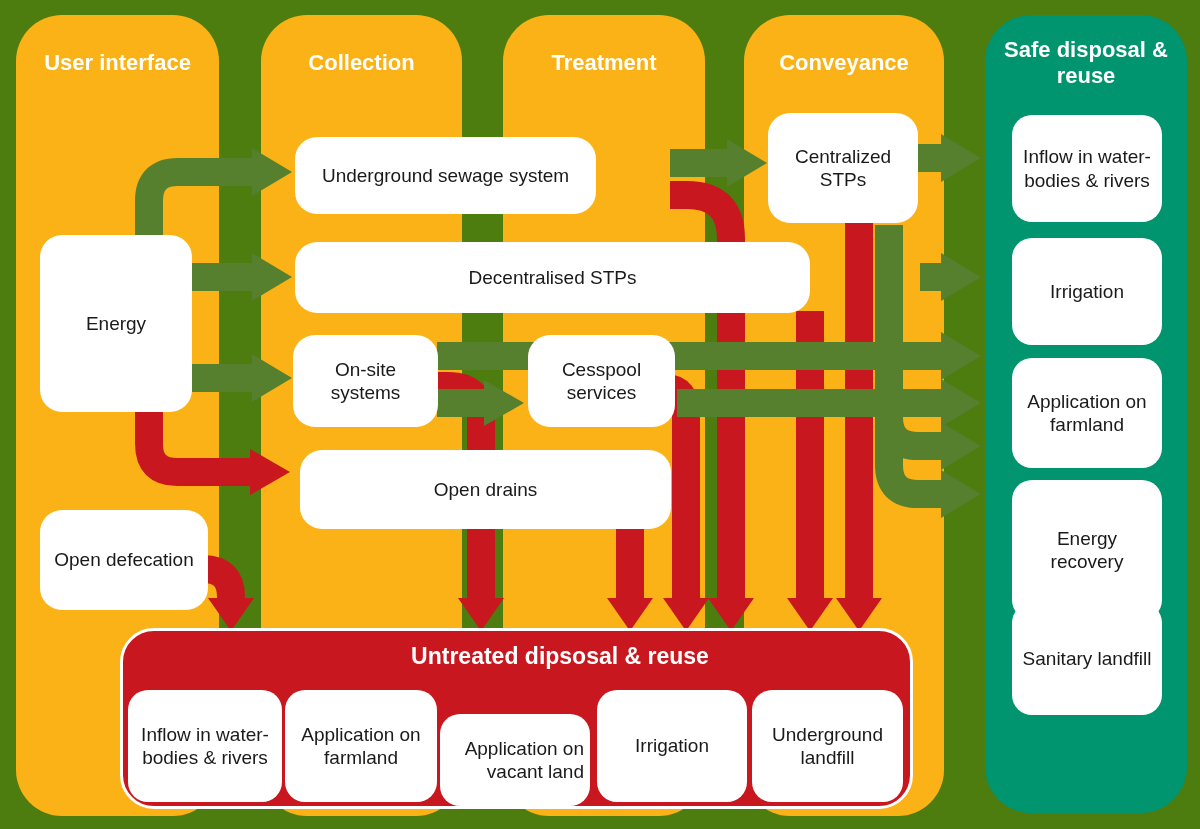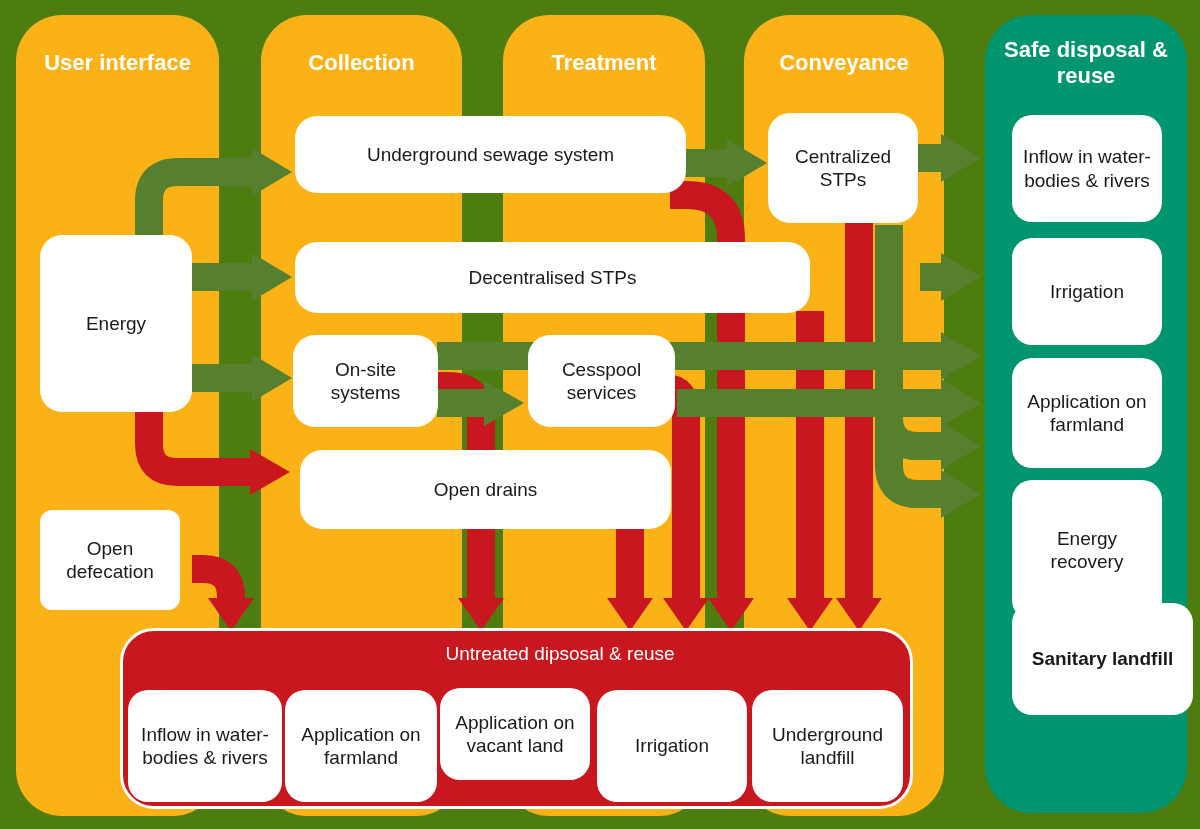--- a/index.html
+++ b/index.html
@@ -25,21 +25,21 @@
     display:flex;align-items:center;justify-content:center;text-align:center;
     font-size:19px;color:#1a1a1a;line-height:1.22;box-sizing:border-box;padding:4px 6px;
   }
   .redpanel{
     position:absolute;left:120px;top:628px;width:793px;height:181px;
     background:var(--arrow-red);border-radius:34px;border:3px solid #ffffff;
     box-sizing:border-box;z-index:2;
   }
   .redpanel-title{
     position:absolute;left:310px;top:643px;width:500px;text-align:center;
-    color:#ffffff;font-weight:normal;font-size:19px;z-index:3;
+    color:#ffffff;font-weight:bold;font-size:23px;z-index:3;
   }
   .redpanel .wbox, .inner-box{z-index:3;}
 </style>
 </head>
 <body>
 
 <div class="stage">
 
   <div class="col yellow" style="left:16px;width:203px;">
     <div class="col-title">User interface</div>
@@ -114,35 +114,35 @@
 
       <path class="shaft-green" d="M889,225 V465 Q889,494 918,494 H941"></path>
       <polygon class="head-green" points="941,470 941,518 981,494"></polygon>
 
       <path class="shaft-green" d="M889,400 V417 Q889,446 918,446 H941"></path>
       <polygon class="head-green" points="941,422 941,470 981,446"></polygon>
     </g>
   </svg>
 
   <div class="wbox" style="left:40px;top:235px;width:152px;height:177px;">Energy</div>
-  <div class="wbox" style="left:40px;top:510px;width:140px;height:100px;border-radius:12px;">Open defecation</div>
-  <div class="wbox" style="left:295px;top:116px;width:391px;height:77px;">Underground sewage system</div>
+  <div class="wbox" style="left:40px;top:510px;width:168px;height:100px;">Open defecation</div>
+  <div class="wbox" style="left:295px;top:137px;width:301px;height:77px;">Underground sewage system</div>
   <div class="wbox" style="left:295px;top:242px;width:515px;height:71px;">Decentralised STPs</div>
   <div class="wbox" style="left:528px;top:335px;width:147px;height:92px;">Cesspool services</div>
   <div class="wbox" style="left:293px;top:335px;width:145px;height:92px;">On-site systems</div>
   <div class="wbox" style="left:300px;top:450px;width:371px;height:79px;">Open drains</div>
   <div class="wbox" style="left:768px;top:113px;width:150px;height:110px;">Centralized STPs</div>
 
   <div class="wbox" style="left:1012px;top:115px;width:150px;height:107px;border-radius:20px;">Inflow in water-bodies &amp; rivers</div>
   <div class="wbox" style="left:1012px;top:238px;width:150px;height:107px;border-radius:20px;">Irrigation</div>
   <div class="wbox" style="left:1012px;top:358px;width:150px;height:110px;border-radius:20px;">Application on farmland</div>
   <div class="wbox" style="left:1012px;top:480px;width:150px;height:140px;border-radius:20px;">Energy recovery</div>
-  <div class="wbox" style="left:1012px;top:603px;width:181px;height:112px;border-radius:20px;font-weight:bold;">Sanitary landfill</div>
+  <div class="wbox" style="left:1012px;top:603px;width:150px;height:112px;border-radius:20px;">Sanitary landfill</div>
 
   <div class="redpanel"></div>
   <div class="redpanel-title">Untreated dipsosal &amp; reuse</div>
   <div class="wbox inner-box" style="left:128px;top:690px;width:154px;height:112px;border-radius:20px;">Inflow in water-bodies &amp; rivers</div>
   <div class="wbox inner-box" style="left:285px;top:690px;width:152px;height:112px;border-radius:20px;">Application on farmland</div>
-  <div class="wbox inner-box" style="left:440px;top:688px;width:150px;height:92px;border-radius:20px;">Application on vacant land</div>
+  <div class="wbox inner-box" style="left:440px;top:714px;width:150px;height:92px;border-radius:20px;text-align:right;">Application on vacant land</div>
   <div class="wbox inner-box" style="left:597px;top:690px;width:150px;height:112px;border-radius:20px;">Irrigation</div>
   <div class="wbox inner-box" style="left:752px;top:690px;width:151px;height:112px;border-radius:20px;">Underground landfill</div>
 
 </div>
 
 </body></html>

